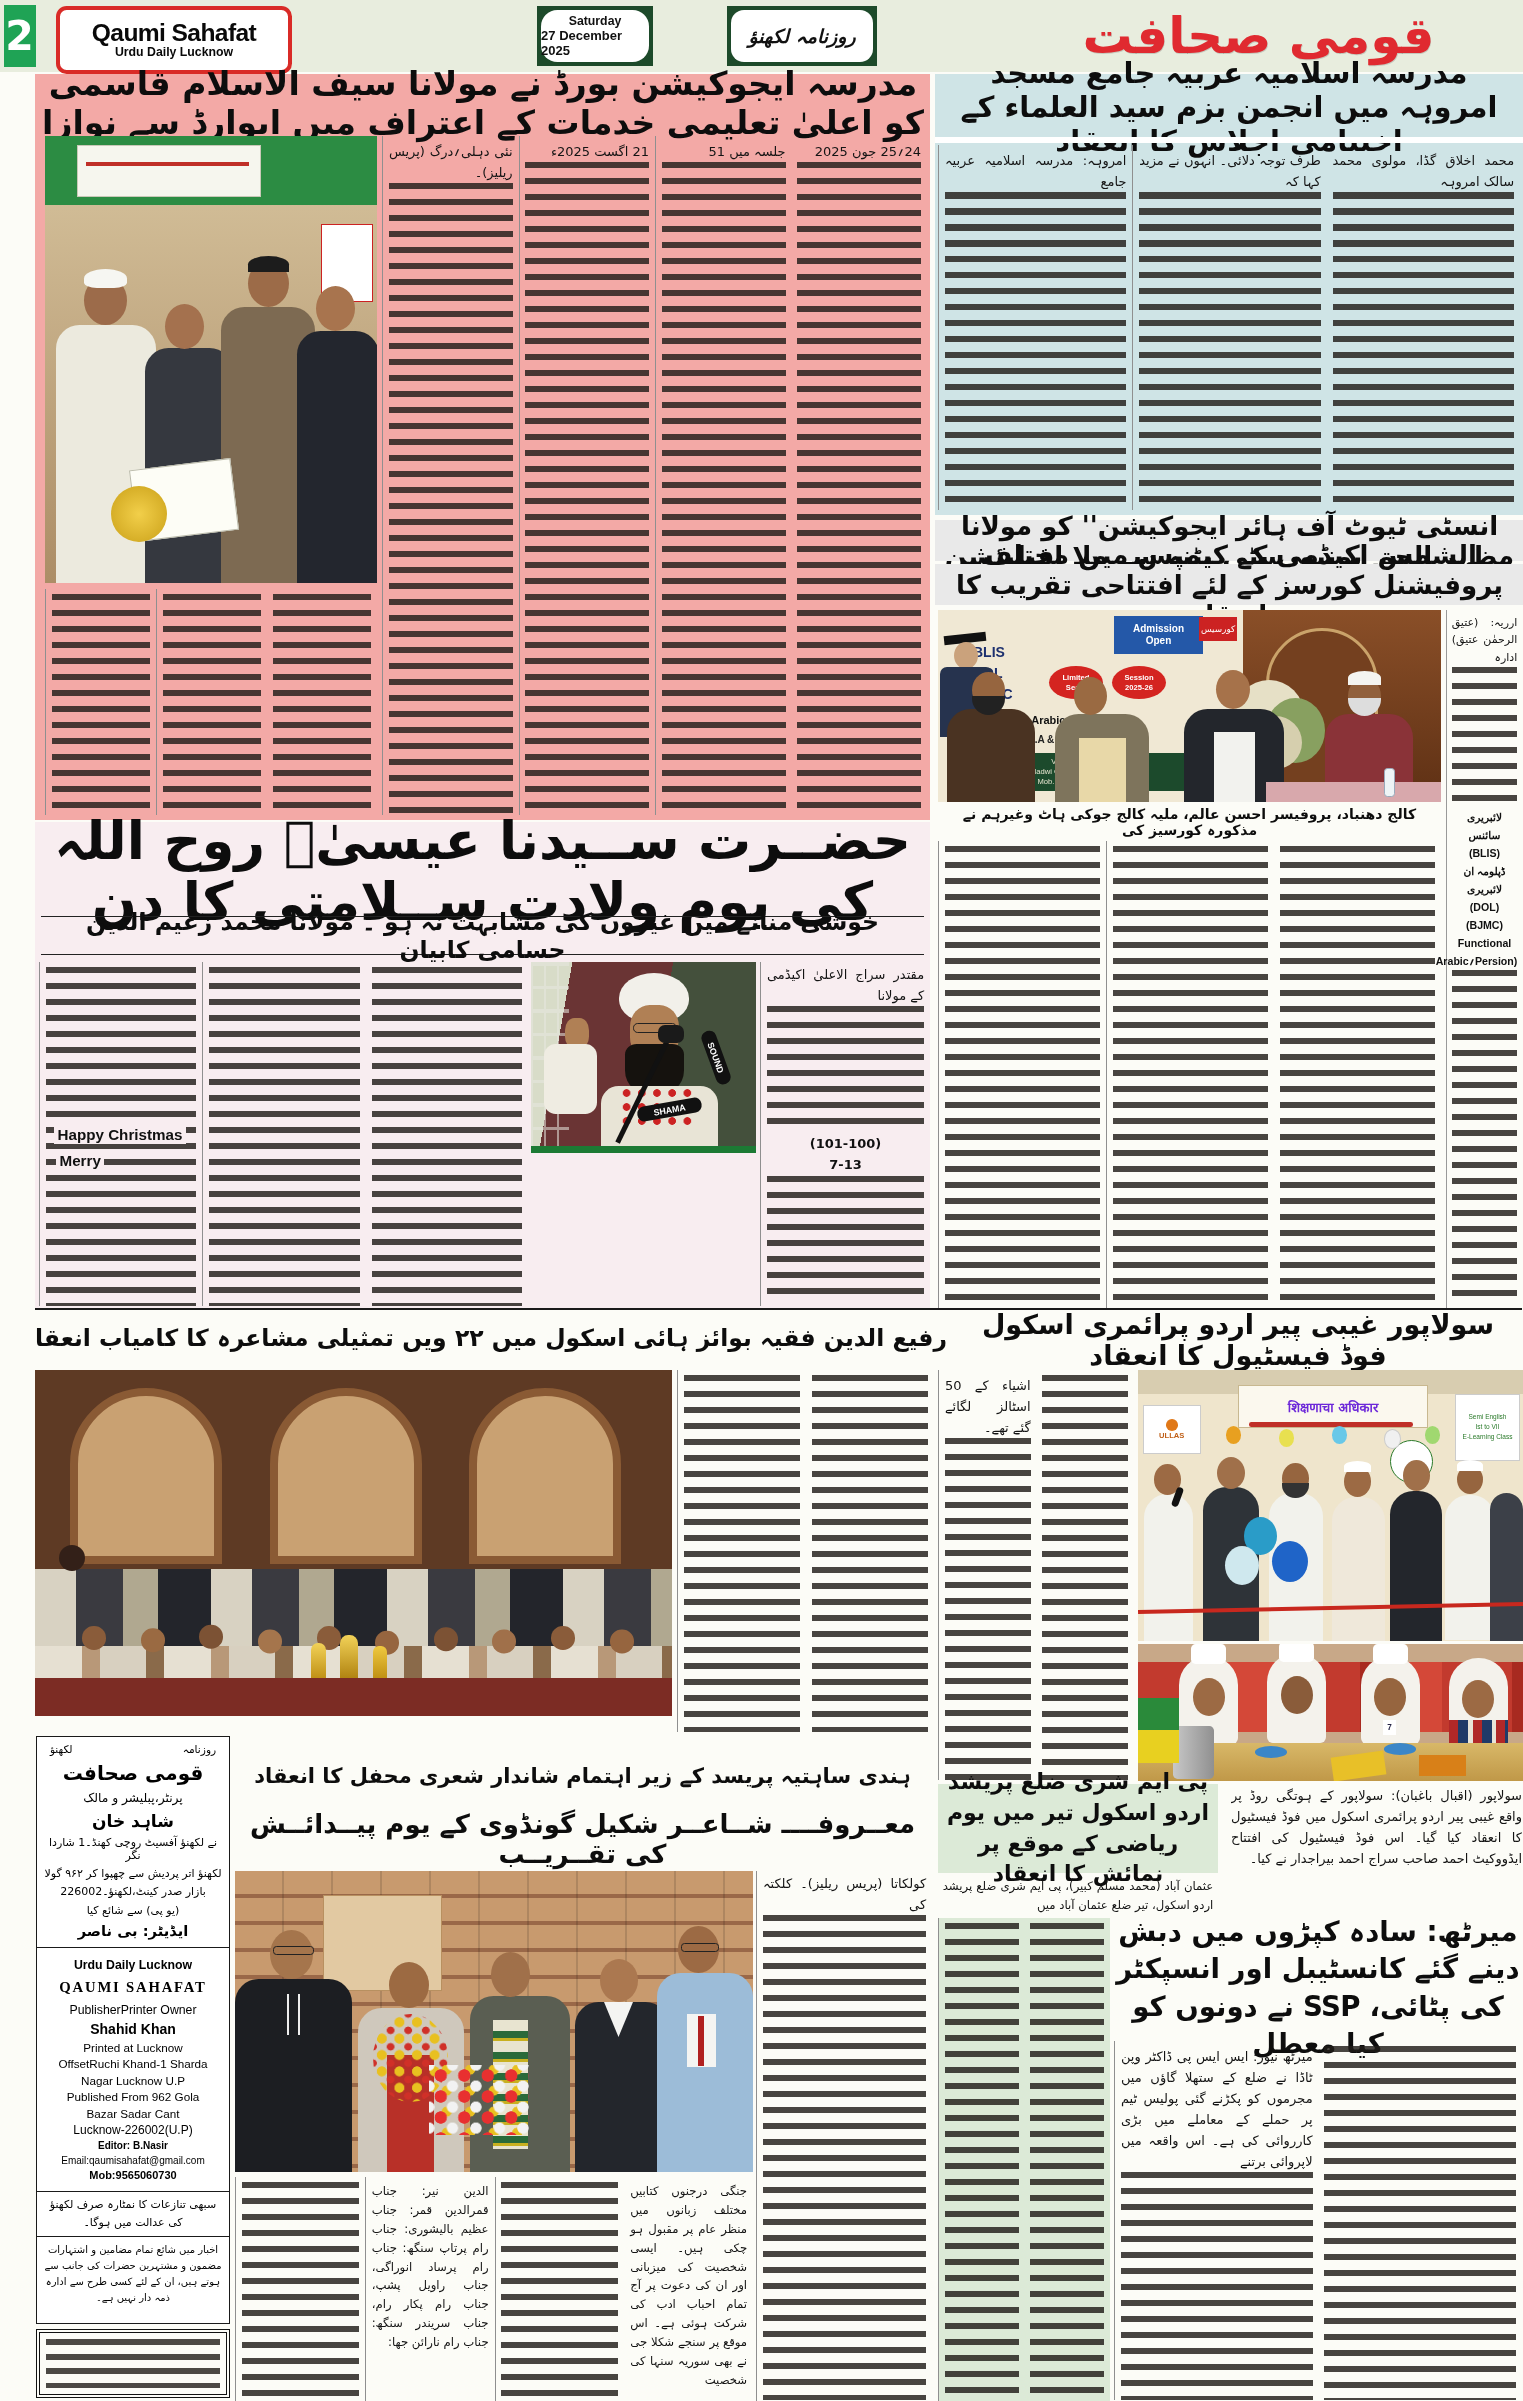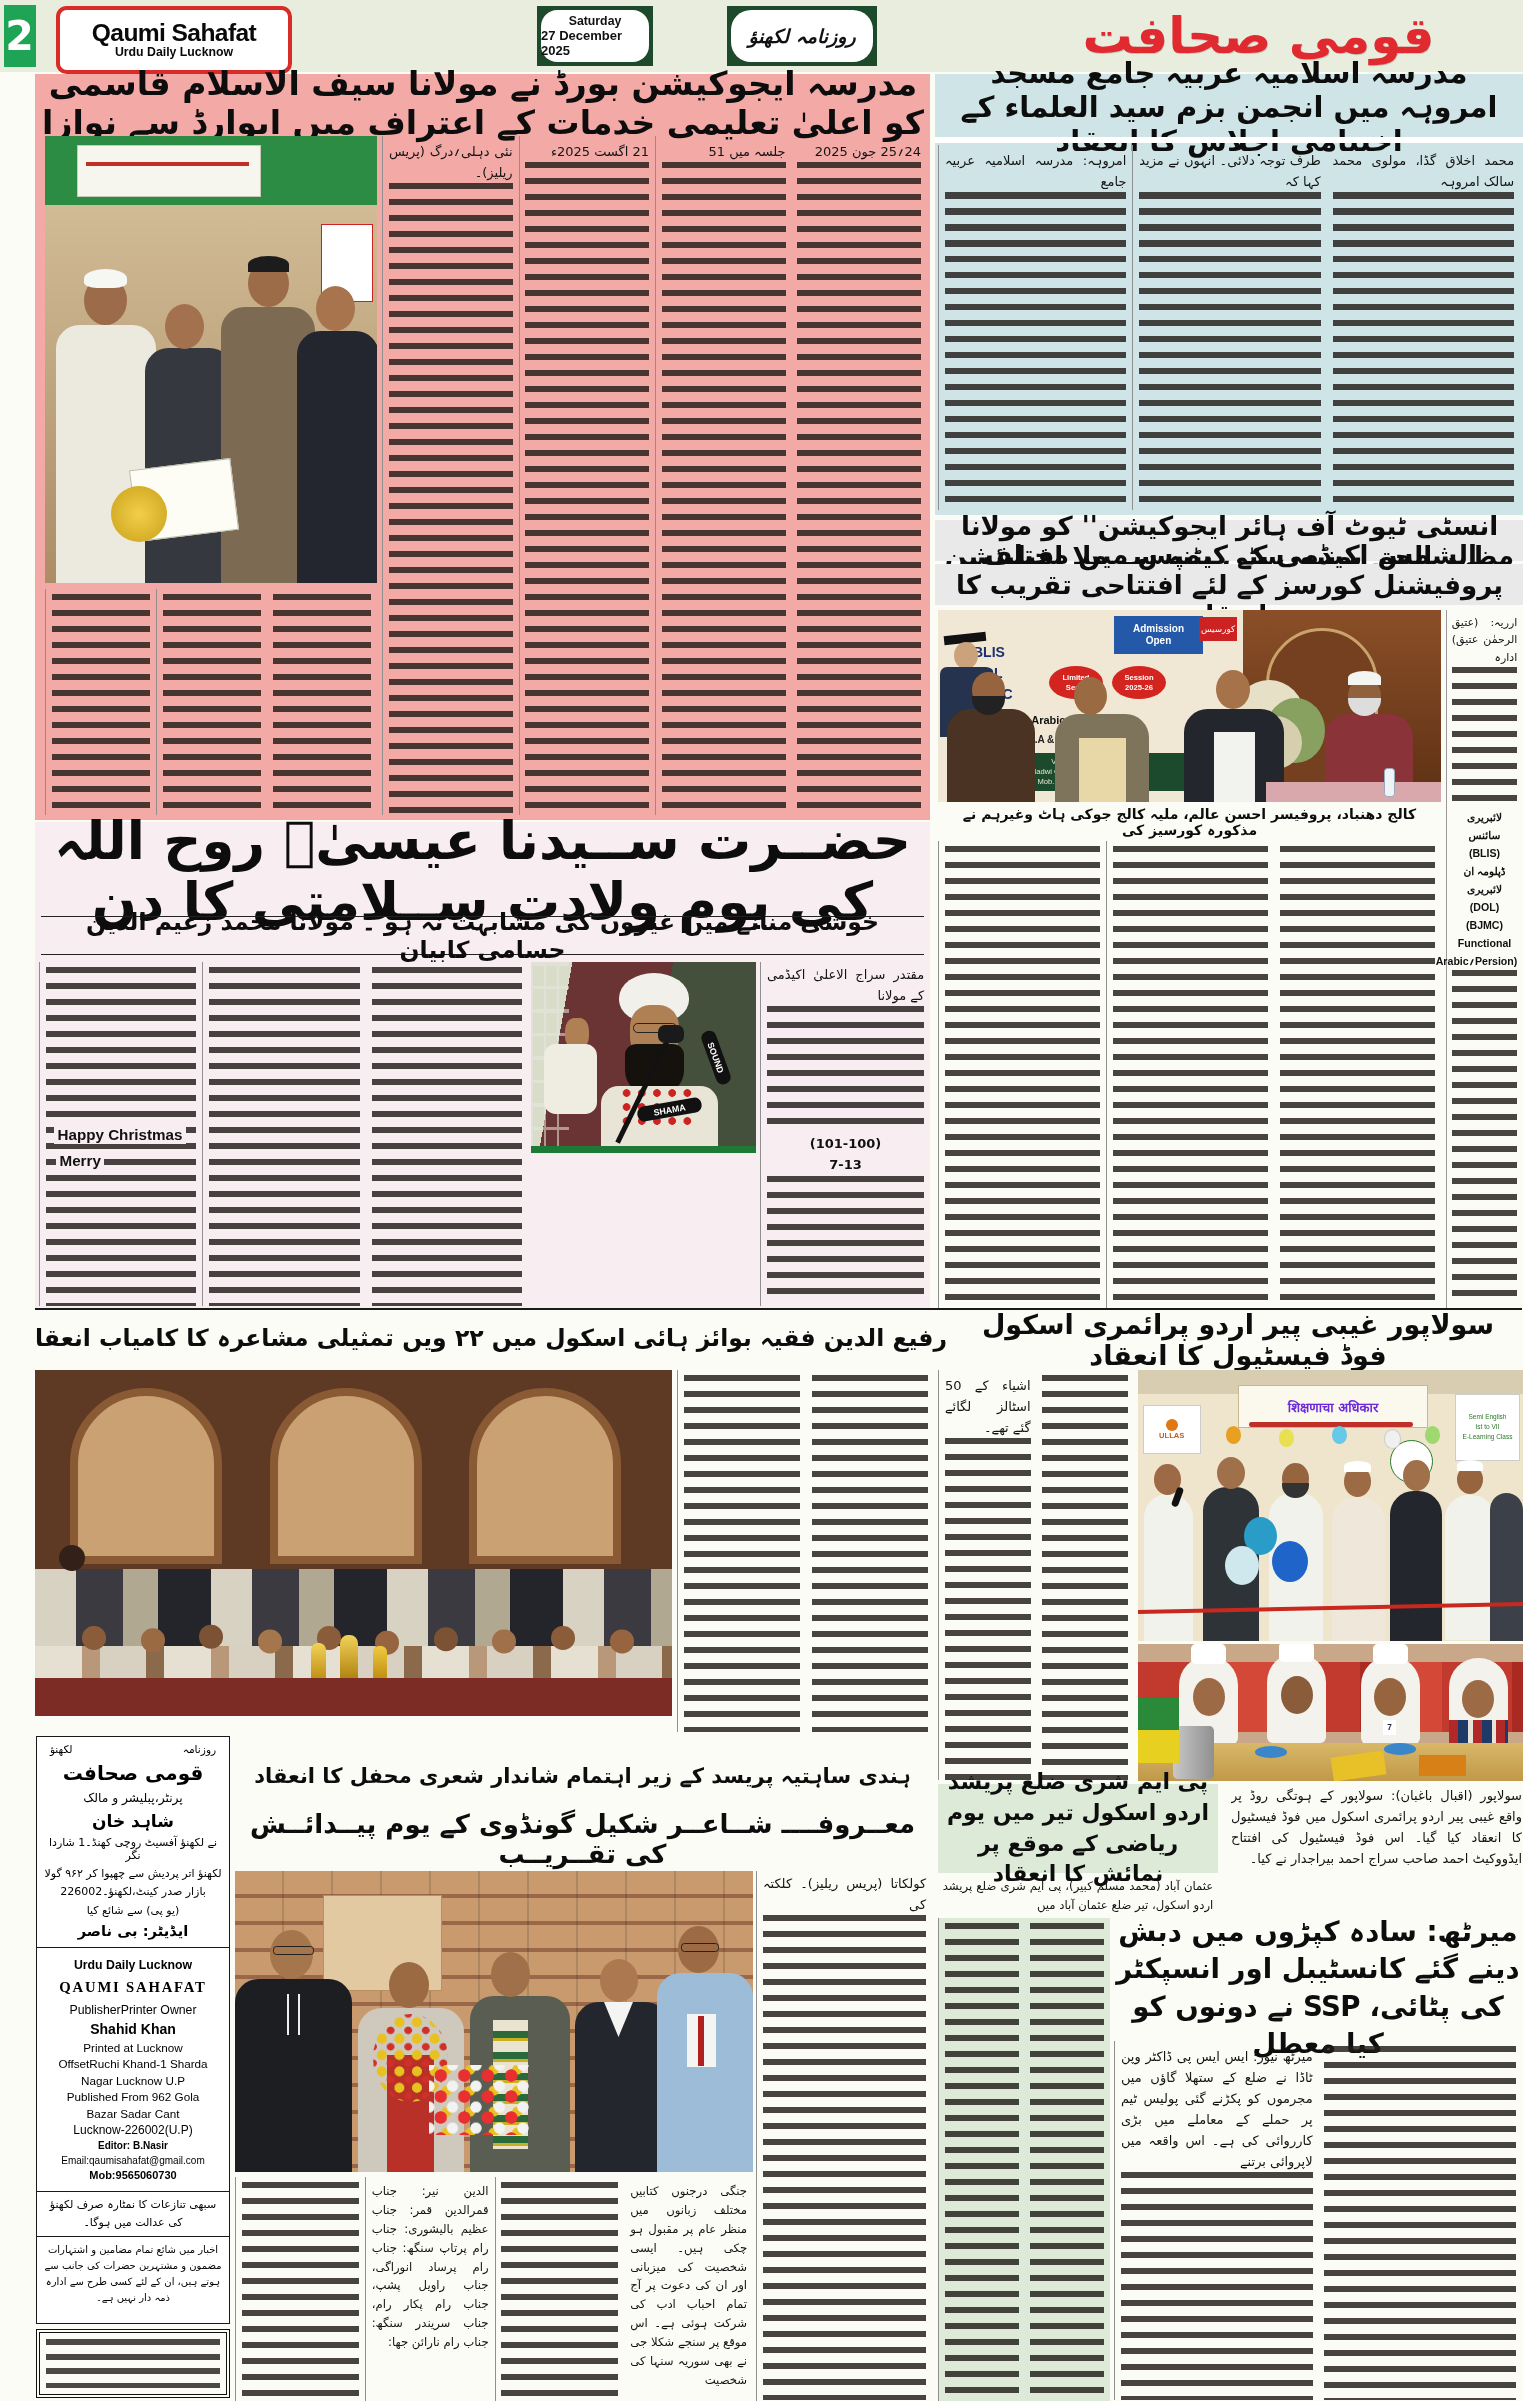--- a/index.html
+++ b/index.html
@@ -34,21 +34,21 @@
       <span class="imp" style="font-size:24.6px;font-weight:800;letter-spacing:-0.6px;color:#090909;line-height:1">Qaumi Sahafat</span>
       <span class="imp" style="font-size:12.3px;font-weight:800;color:#090909">Urdu Daily Lucknow</span>
     </div>
     <div class="abs" style="left:537px;top:5.9px;width:116px;height:60px;background:#1d4a2a;padding:4.1px;box-sizing:border-box">
       <div style="width:100%;height:100%;background:#fff;border-radius:16.4px;display:flex;flex-direction:column;align-items:center;justify-content:center">
         <span class="imp" style="font-size:12.3px;font-weight:700;color:#111">Saturday</span>
         <span class="imp" style="font-size:13px;font-weight:700;color:#111">27 December 2025</span>
       </div>
     </div>
     <div class="abs" style="left:727px;top:5.9px;width:150px;height:60px;background:#1d4a2a;padding:4.1px;box-sizing:border-box">
-      <div class="ctr" style="width:100%;height:100%;background:#fff;border-radius:20px">
+      <div class="ctr" style="width:100%;height:100%;background:#fff;border-radius:13px">
         <span class="ur" style="font-size:19px;font-weight:700;font-style:italic;color:#111">روزنامہ لکھنؤ</span>
       </div>
     </div>
     <div class="abs ctr" style="left:997px;top:1.2px;width:523px;height:69px">
       <span class="ur" style="font-size:50px;font-weight:800;color:#e02a30;letter-spacing:-1.2px;text-shadow:0.6px 1.2px 0 rgba(0,0,0,.15)">قومی صحافت</span>
     </div>
   </div>
 
   <div class="abs" style="left:35px;top:74px;width:895px;height:746px;background:#f3a9a6"></div>
   <div class="abs hl" style="left:39px;top:77px;width:888px;height:52px;font-size:33px">

